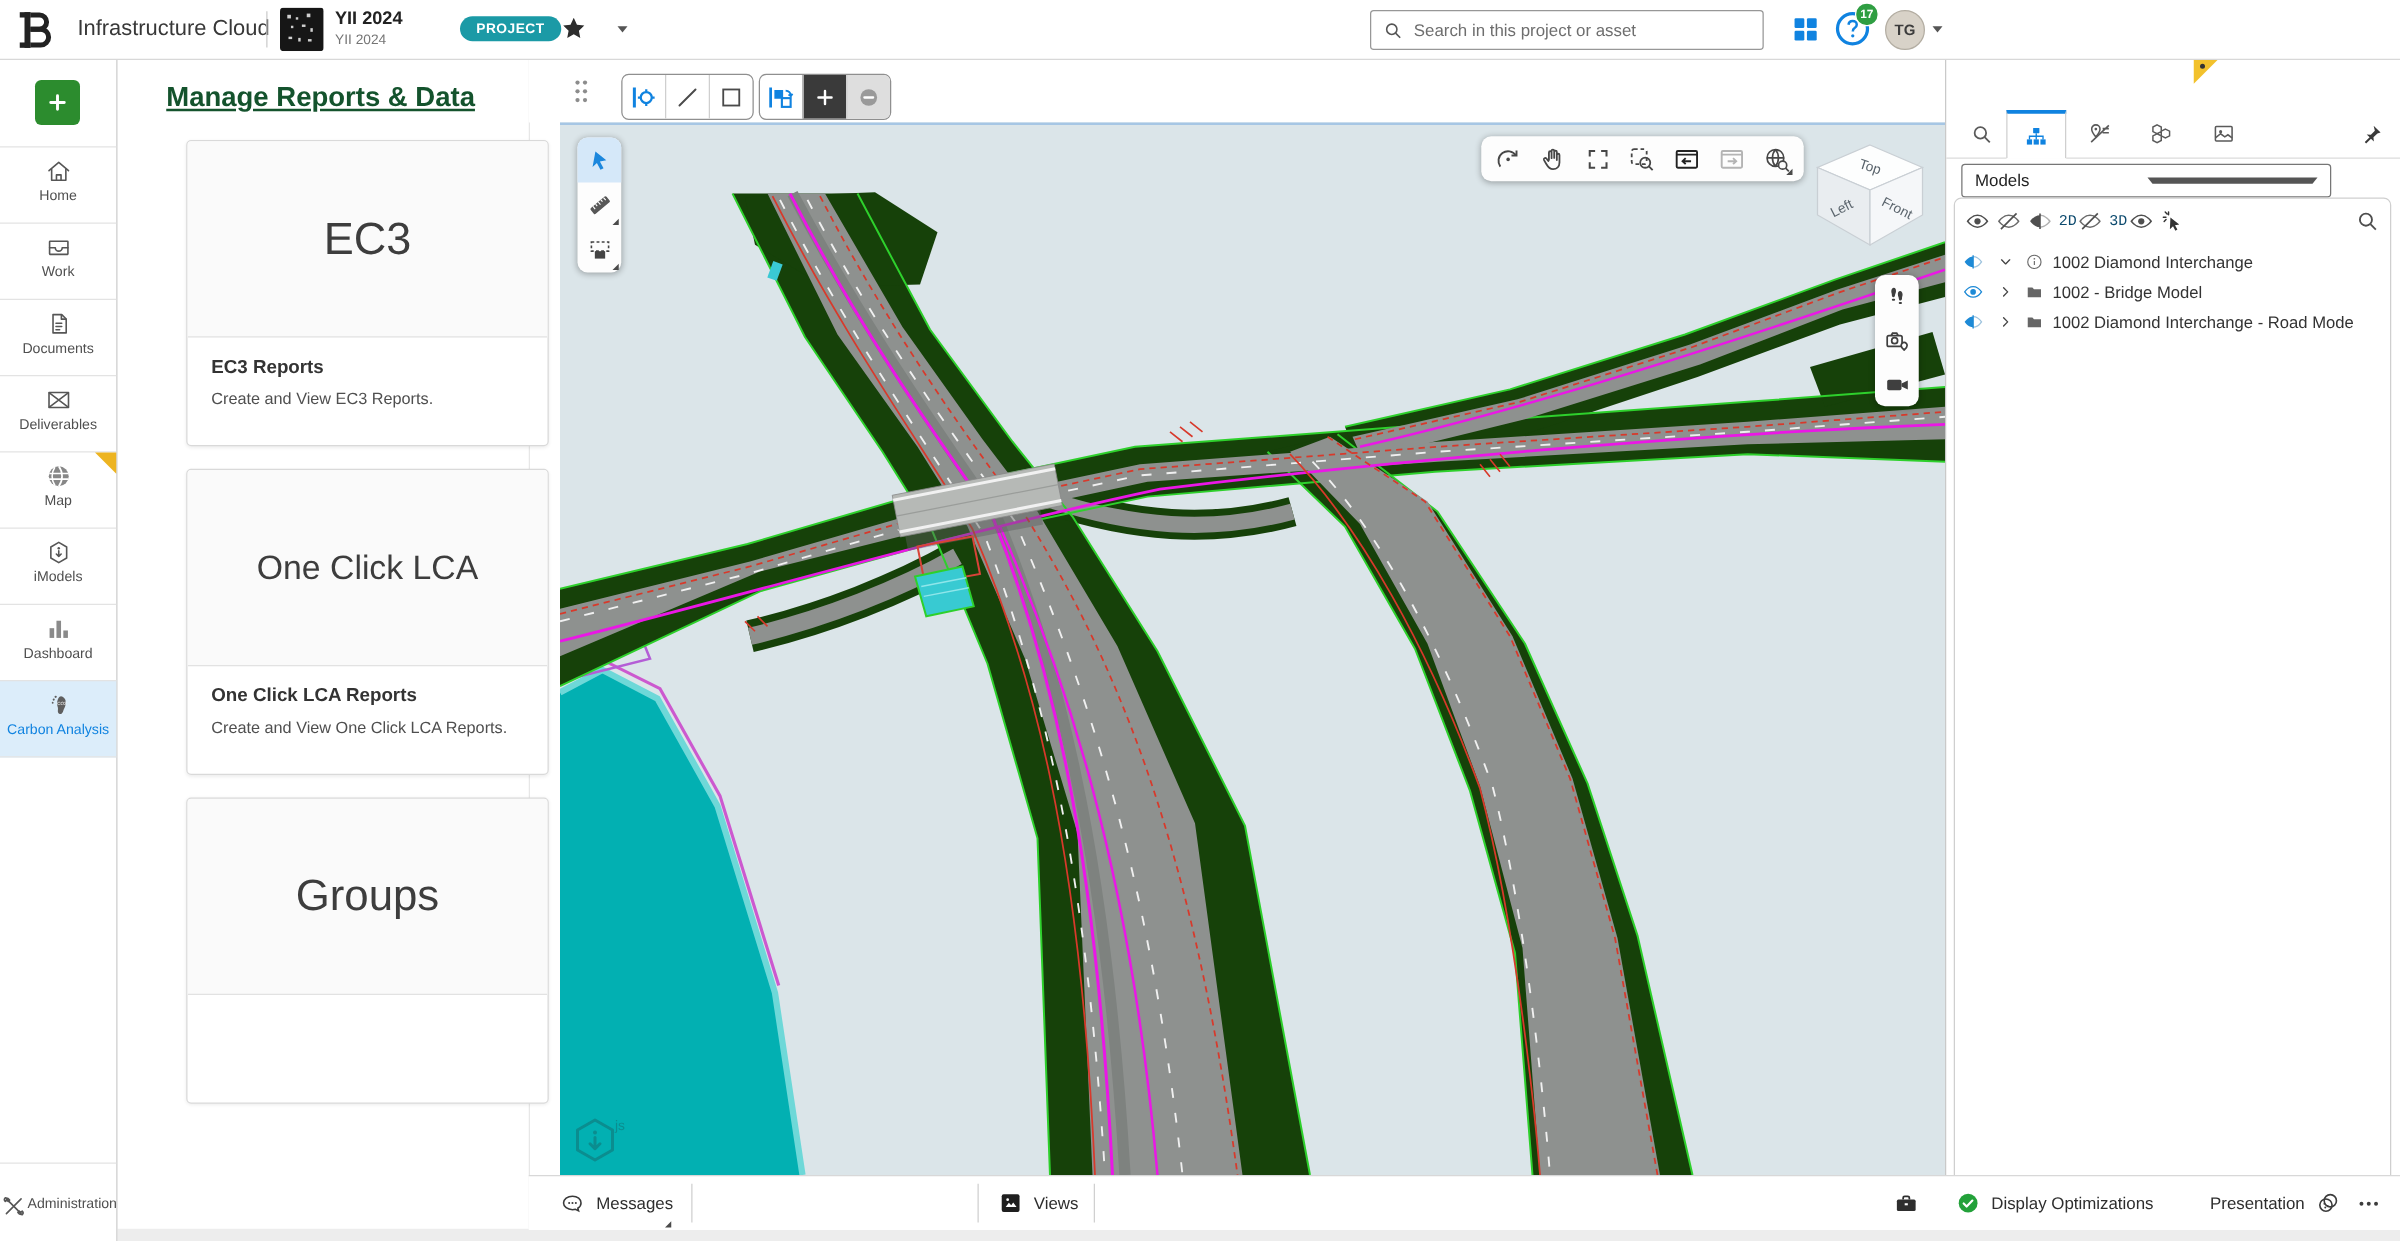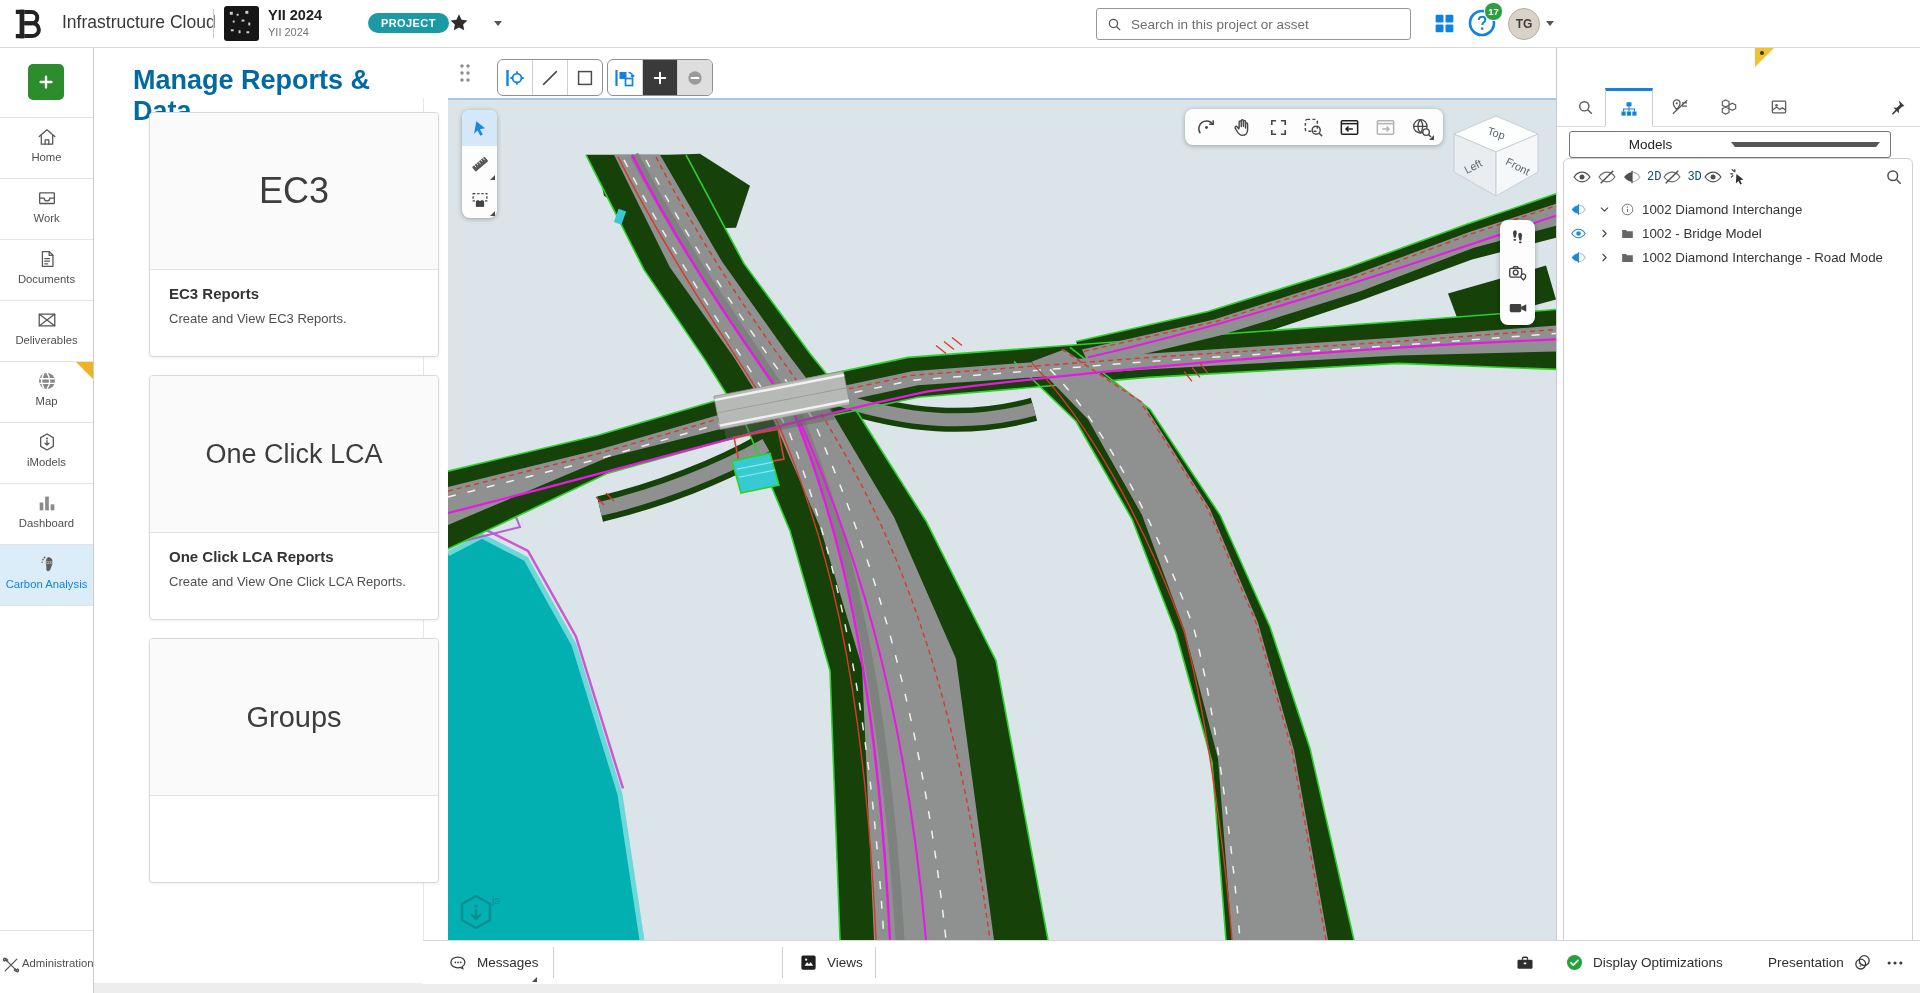--- a/index.html
+++ b/index.html
@@ -54,21 +54,21 @@
   .side-item.active{background:#dcedfa;}
   .side-item.active .si-label{color:#1083e0;}
   .corner-flag{position:absolute;right:0;top:0;width:0;height:0;
     border-top:17px solid #edb421;border-left:17px solid transparent;}
   #admin-item{position:absolute;left:0;bottom:2px;width:100%;height:60px;border-top:1px solid #e3e3e3;
     display:flex;align-items:center;cursor:pointer;}
 
   
   #reports-panel{position:absolute;left:93px;top:47px;width:330px;bottom:10px;background:#fff;
     border-right:1px solid #e7e7e7;}
-  #reports-title{position:absolute;left:40px;top:18px;font-size:27px;font-weight:600;color:#0369a1;}
+  #reports-title{position:absolute;left:40px;top:18px;font-size:22px;font-weight:600;color:#14532d;text-decoration:underline;}
   .card{position:absolute;left:56px;width:288px;height:243px;background:#fff;border:1px solid #d9d9d9;
     border-radius:4px;box-shadow:0 1px 3px rgba(0,0,0,.07);cursor:pointer;overflow:hidden;}
   .card-logo{height:156px;background:#fafafa;border-bottom:1px solid #e2e2e2;display:flex;
     align-items:center;justify-content:center;color:#3d3d3d;}
   .card-body{padding:15px 19px;}
   .card-title{font-size:15px;font-weight:600;color:#333;}
   .card-desc{margin-top:9px;font-size:13px;color:#4f4f4f;}
 
   
   #vtoolbar{position:absolute;left:423px;top:47px;right:364px;height:51px;background:#fff;}
@@ -101,22 +101,22 @@
   
   #right-panel{position:absolute;right:0;top:47px;width:364px;bottom:10px;background:#fff;
     border-left:1px solid #c9c9c9;box-sizing:border-box;}
   #tab-row{position:absolute;left:0;top:41px;width:100%;height:38px;border-bottom:1px solid #dcdcdc;}
   .tab{position:absolute;top:0;height:38px;display:flex;align-items:center;justify-content:center;cursor:pointer;}
   .tab.active{background:#fff;border:1px solid #cfcfcf;border-top:3px solid #1083e0;border-bottom:1px solid #fff;
     box-sizing:border-box;height:39px;}
   #tab-flag{position:absolute;left:198px;top:0;width:0;height:0;
     border-top:20px solid #f2c12c;border-right:20px solid transparent;z-index:2;}
   #tab-flag-dot{position:absolute;left:203px;top:4px;width:4px;height:4px;border-radius:50%;background:#333;z-index:3;}
-  #models-select{position:absolute;left:12px;top:84px;width:322px;height:27px;border:1px solid #767676;
-    border-radius:3px;display:flex;align-items:center;cursor:pointer;background:#fff;box-sizing:border-box;text-align:center;}
+  #models-select{position:absolute;left:12px;top:84px;width:296px;height:27px;border:1px solid #767676;
+    border-radius:3px;display:flex;align-items:center;cursor:pointer;background:#fff;box-sizing:border-box;}
   #models-select span{margin-left:10px;font-size:13.5px;color:#222;flex:1;}
   #models-select .caret{margin-right:10px;}
   #tree-box{position:absolute;left:6px;top:111px;width:350px;bottom:3px;border:1px solid #cfcfcf;
     border-radius:6px;box-sizing:border-box;}
   #filter-row{position:absolute;left:8px;top:7px;right:8px;height:22px;display:flex;align-items:center;}
   .f-icon{width:20px;height:20px;margin-right:5px;cursor:pointer;flex:0 0 auto;}
   .f-label{font-size:12px;color:#0c4a6e;margin-right:1px;font-family:Liberation Mono, monospace;}
   #filter-spacer{flex:1;}
   #tree{position:absolute;left:0;top:38px;right:0;}
   .tree-row{position:relative;height:24px;display:flex;align-items:center;cursor:pointer;
@@ -323,21 +323,21 @@
           </div>
         </div>
         <div class="card" style="top: 328px;">
           <div class="card-logo" style="font-size: 27px; text-align: right;">One Click LCA</div>
           <div class="card-body">
             <div class="card-title">One Click LCA Reports</div>
             <div class="card-desc">Create and View One Click LCA Reports.</div>
           </div>
         </div>
         <div class="card" style="top: 591px;">
-          <div class="card-logo" style="font-size: 29px;">Groups</div>
+          <div class="card-logo" style="font-size: 35px;">Groups</div>
         </div>
       </div>
   </div>
 
   <div id="vtoolbar">
     <div id="drag-dots">
       <svg width="14" height="22" viewBox="0 0 14 22" fill="#8c8c8c">
         <circle cx="4" cy="4" r="1.7"></circle>
           <circle cx="10" cy="4" r="1.7"></circle>
         <circle cx="4" cy="11" r="1.7"></circle>

